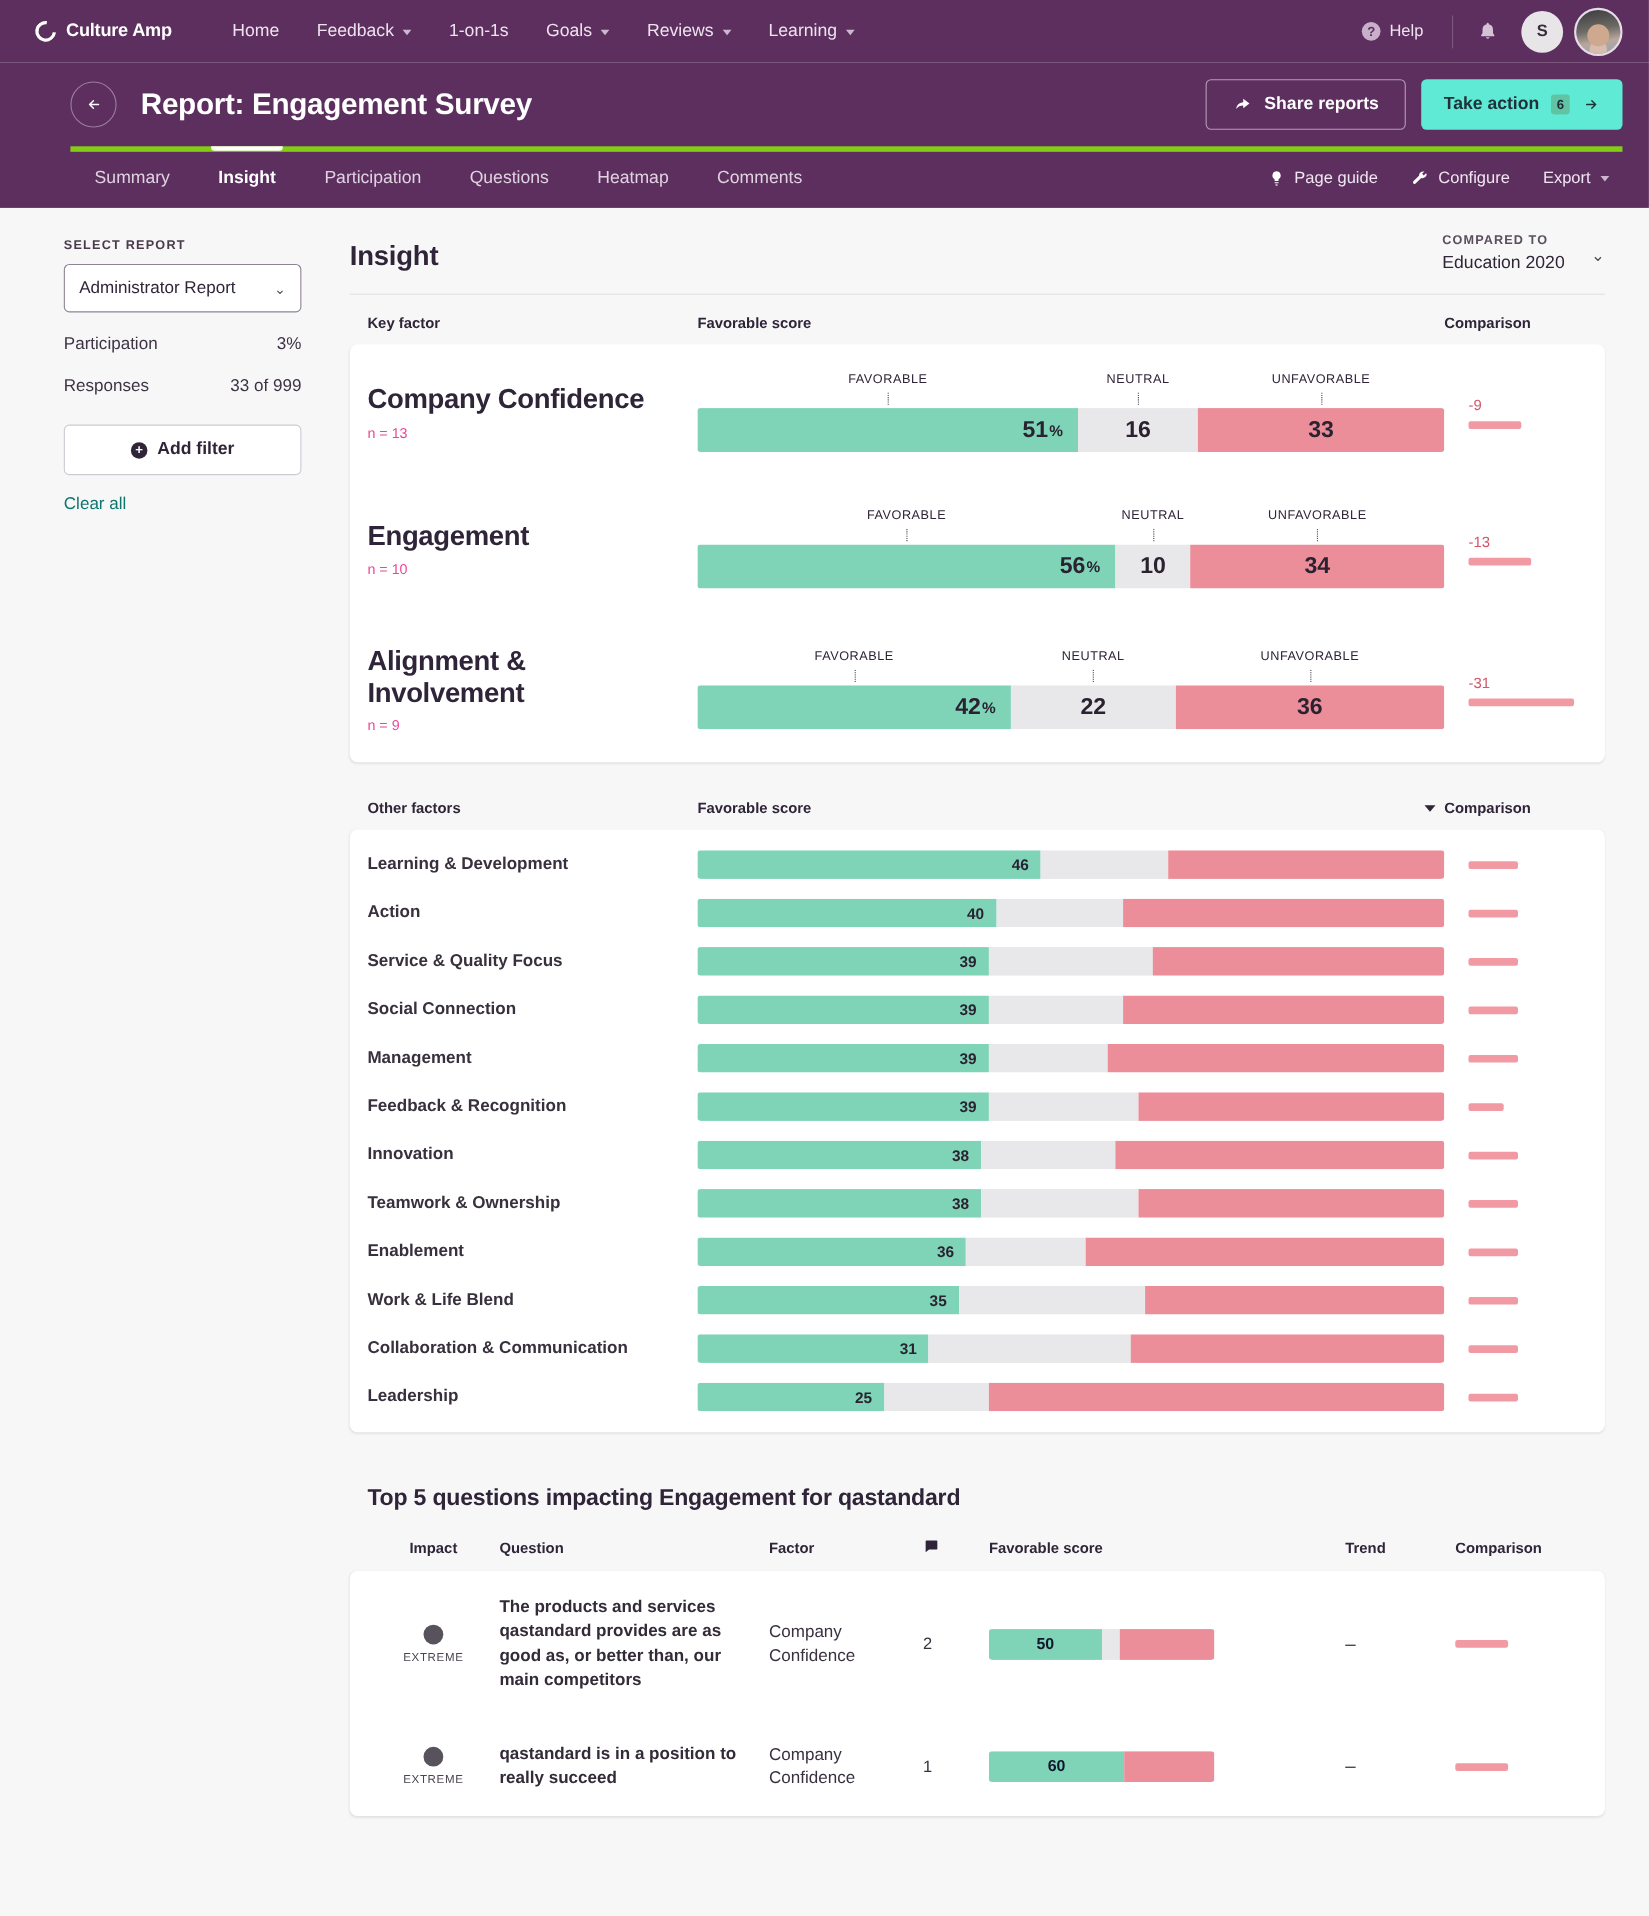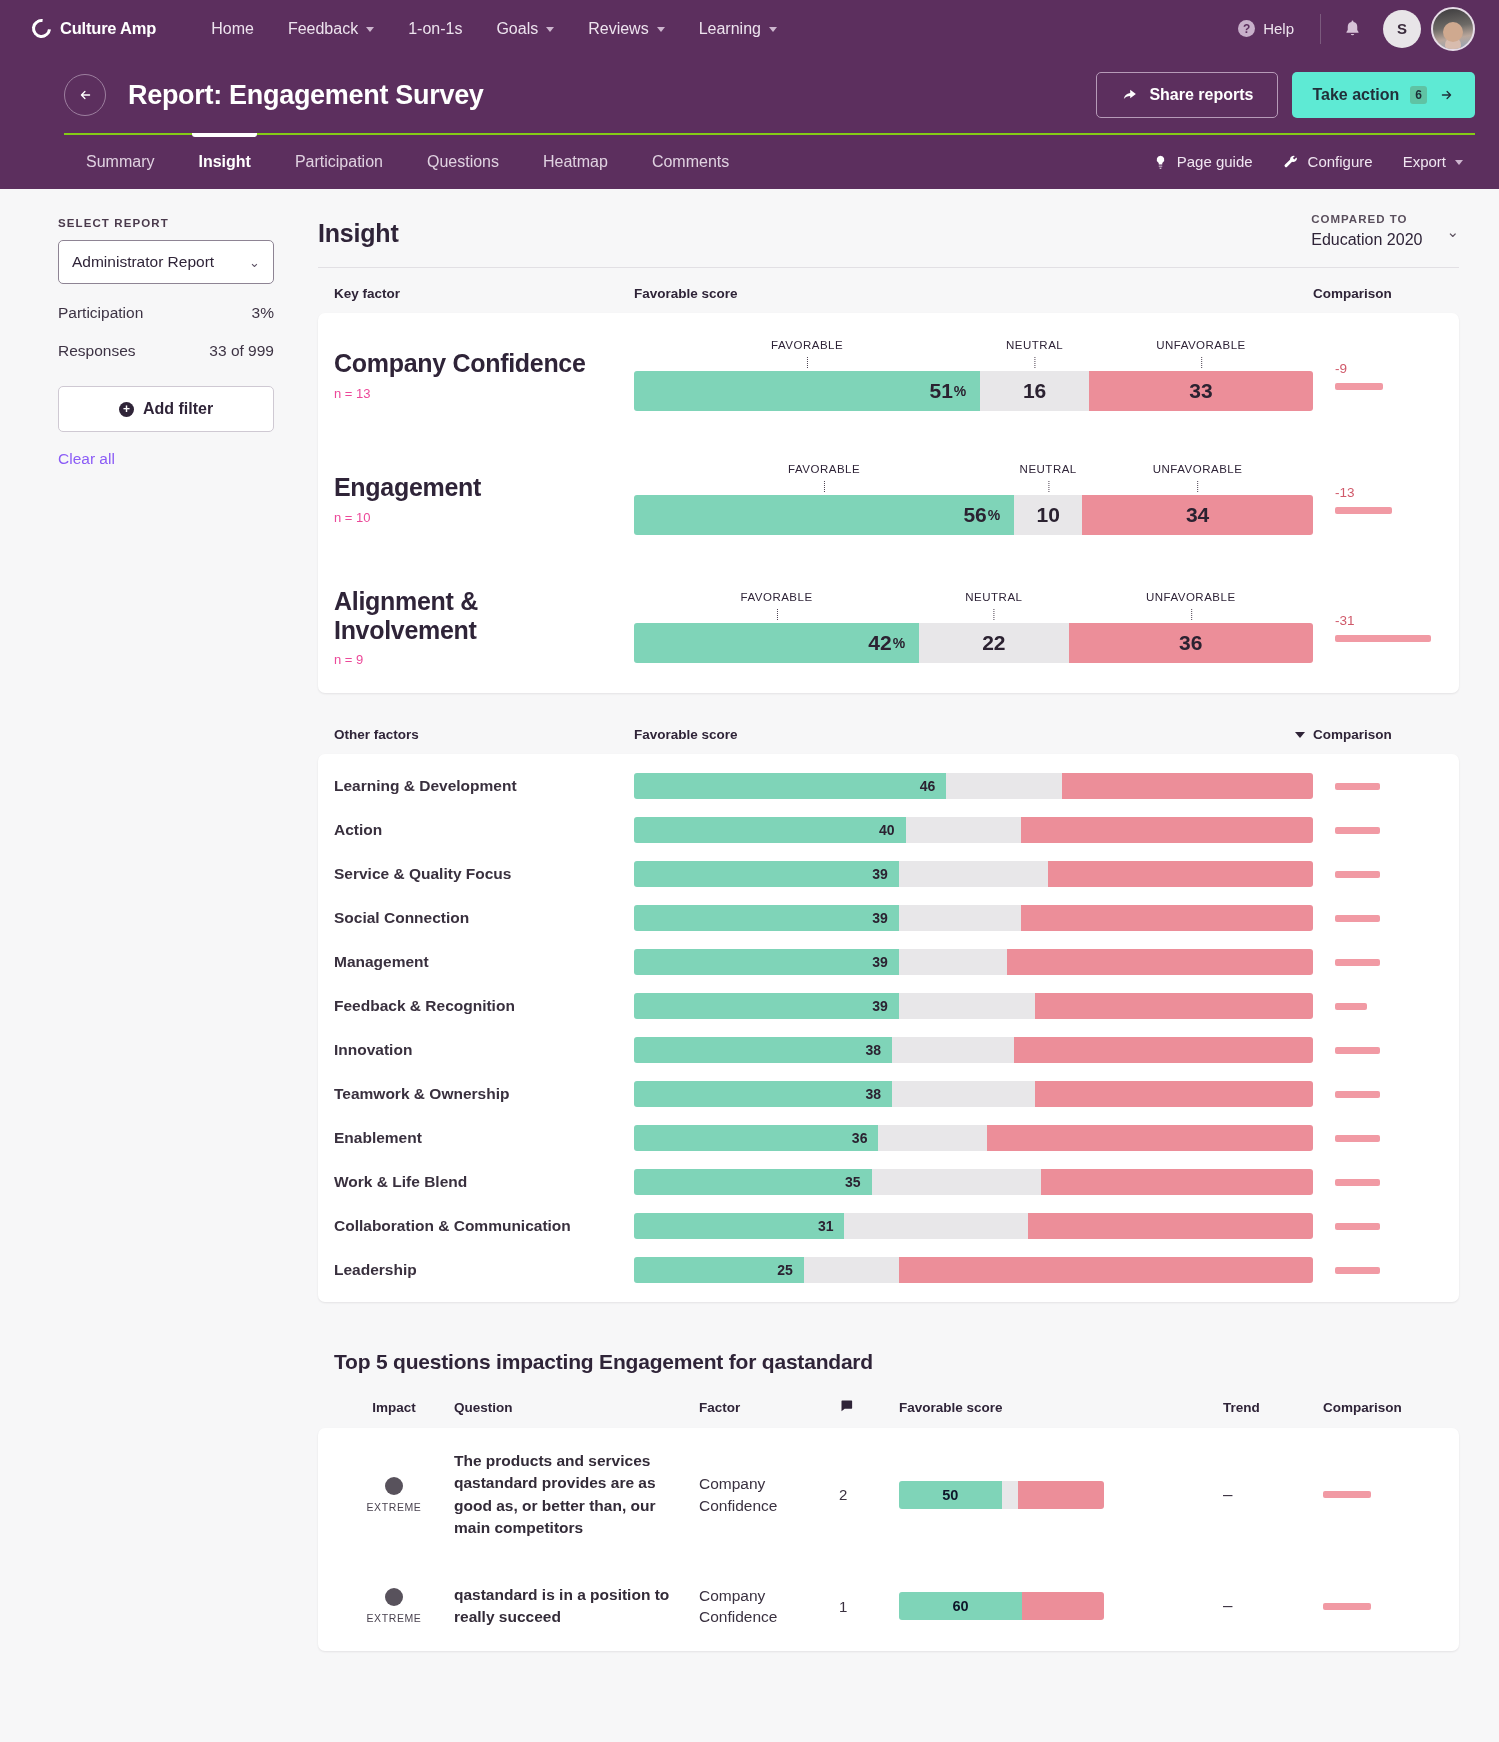--- a/index.html
+++ b/index.html
@@ -91,21 +91,21 @@
     display: flex; align-items: center; gap: 11px; font-family: inherit;
   }
   .badge-count {
     background: #5fc3a4; border-radius: 3px; font-size: 12px; font-weight: bold;
     padding: 2px 5px; color: #1d2c36;
   }
 
   
   .tabs-row {
     display: flex; align-items: flex-end; height: 56px;
-    border-top: 2px solid #84cc16; position: relative;
+    border-top: 5px solid #84cc16; position: relative;
   }
   .tabs { display: flex; align-items: center; gap: 0; }
   .tab {
     color: #e0d2e1; font-size: 16px; padding: 0 22px; line-height: 54px;
     cursor: pointer; position: relative; white-space: nowrap;
   }
   .tab.active { color: #fff; font-weight: bold; }
   .tab.active::before {
     content: ""; position: absolute; left: 16px; right: 16px; top: -2px;
     height: 4px; background: #fff; border-radius: 0 0 3px 3px;
@@ -137,21 +137,21 @@
   .add-filter-btn {
     margin-top: 26px; width: 100%; height: 46px; background: #fff;
     border: 1px solid #cfc9d3; border-radius: 5px; font-size: 16px; font-weight: bold;
     color: #2f2438; cursor: pointer; display: flex; align-items: center;
     justify-content: center; gap: 9px; font-family: inherit;
   }
   .plus-ic {
     width: 15px; height: 15px; border-radius: 50%; background: #2f2438; color: #fff;
     font-size: 12px; display: flex; align-items: center; justify-content: center; line-height: 1;
   }
-  .clear-all { margin-top: 18px; color: #8b5cf6; font-size: 15.5px; cursor: pointer; }
+  .clear-all { margin-top: 18px; color: #0f766e; font-size: 15.5px; cursor: pointer; }
 
   .content { flex: 1; padding: 24px 40px 0 18px; min-width: 0; }
 
   .content-head { display: flex; align-items: flex-start; padding-bottom: 18px; border-bottom: 1px solid #e2e0e4; }
   .page-title { font-size: 25px; font-weight: bold; letter-spacing: -0.2px; padding-top: 6px; }
   .compared-to { margin-left: auto; display: flex; align-items: flex-start; gap: 24px; cursor: pointer; }
   .ct-label { font-size: 11.5px; font-weight: bold; letter-spacing: 1px; color: #5a4f5d; }
   .ct-value { font-size: 16px; color: #2f2438; margin-top: 6px; }
   .ct-caret { color: #5a4f5d; font-size: 15px; padding-top: 10px; }
 

